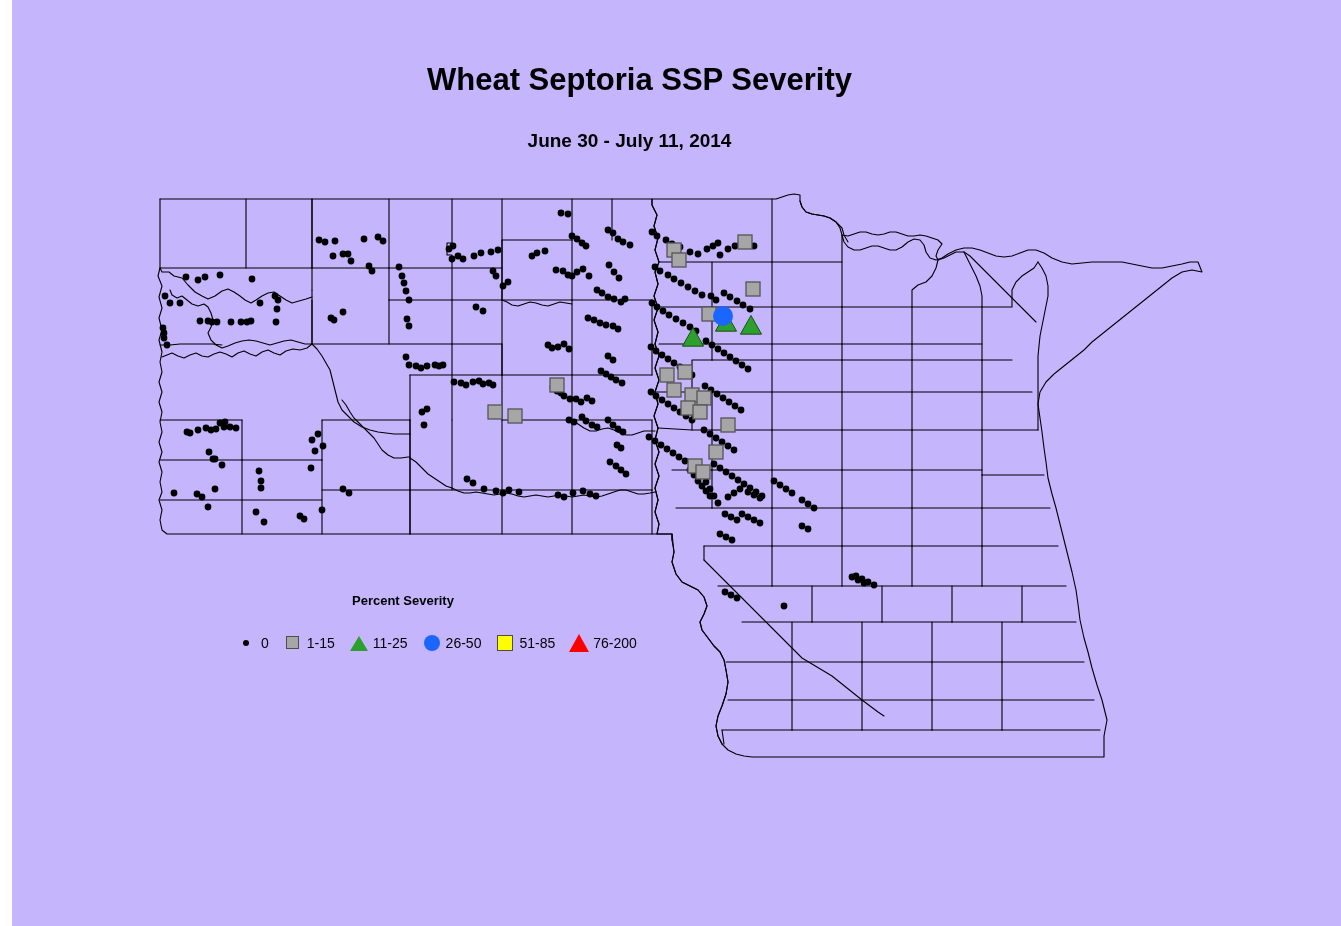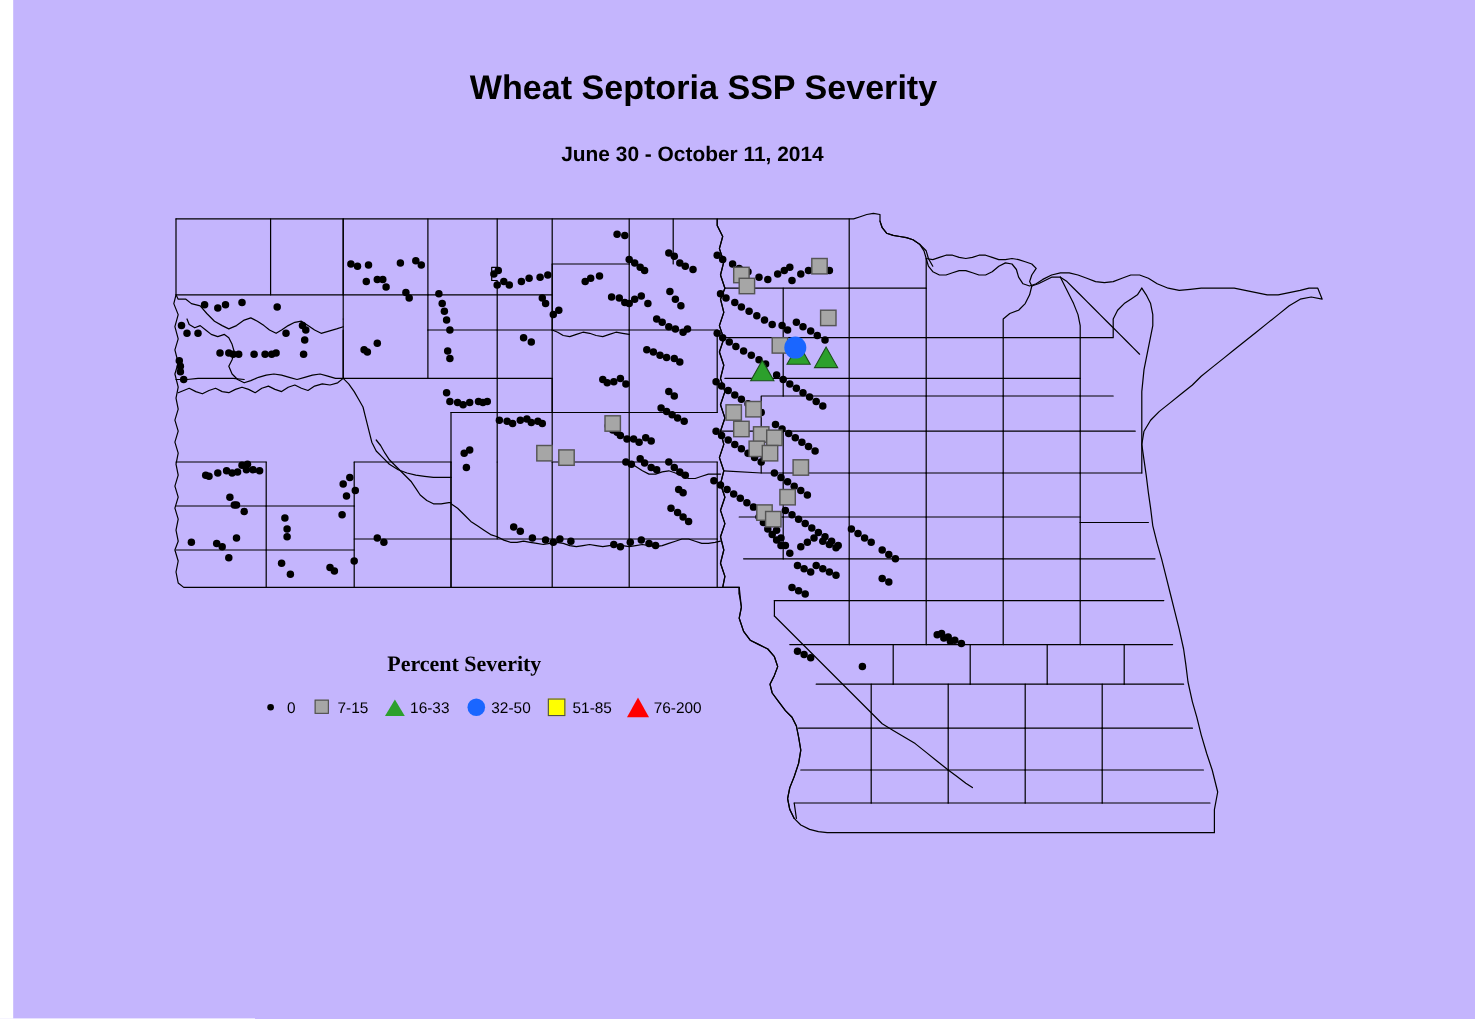--- a/index.html
+++ b/index.html
@@ -60,25 +60,24 @@
     position: absolute;
     left: 225px;
     top: 590px;
     width: 420px;
     height: 80px;
   }
   #legend-title {
     position: absolute;
     left: 115px;
     top: 3px;
-    font-size: 20px;
+    font-size: 13px;
     font-weight: bold;
     color: #000;
     white-space: nowrap;
-    font-family: Liberation Serif, serif;
   }
   #legend-row {
     position: absolute;
     left: 0;
     top: 40px;
     height: 26px;
     display: flex;
     align-items: center;
   }
   .legend-entry {
@@ -145,21 +144,21 @@
     border-radius: 50%;
     background: #1a66ff;
   }
 </style>
 </head>
 <body>
 
 <div id="page">
 
   <div id="title">Wheat Septoria SSP Severity</div>
-  <div id="subtitle">June 30 - October 11, 2014</div>
+  <div id="subtitle">June 30 - July 11, 2014</div>
 
   <div id="map-area">
     <svg id="map-svg" viewBox="0 0 1341 926" xmlns="http://www.w3.org/2000/svg">
 
       <g id="county-lines" fill="none" stroke="#000000" stroke-width="1.1" stroke-linejoin="round" stroke-linecap="round">
 
         <path d="M148,199 L640,199 L640,205 L645,215 L642,226 L646,238 L643,250 L647,262 L643,272
                  L646,284 L642,296 L646,308 L642,320 L646,332 L643,344 L647,356 L643,368
                  L647,380 L643,392 L646,404 L642,416 L646,428 L643,440 L647,452 L643,464
                  L647,476 L643,488 L646,500 L643,512 L647,524 L645,534 L660,534 L660,540"></path>
@@ -814,35 +813,35 @@
         <span class="legend-sym">
             <i class="sym-dot"></i>
           </span>
         <span class="legend-label">0</span>
       </div>
 
       <div class="legend-entry">
         <span class="legend-sym">
             <i class="sym-square"></i>
           </span>
-        <span class="legend-label">7-15</span>
+        <span class="legend-label">1-15</span>
       </div>
 
       <div class="legend-entry">
         <span class="legend-sym">
             <i class="sym-tri-green"></i>
           </span>
-        <span class="legend-label">16-33</span>
+        <span class="legend-label">11-25</span>
       </div>
 
       <div class="legend-entry">
         <span class="legend-sym">
             <i class="sym-circle-blue"></i>
           </span>
-        <span class="legend-label">32-50</span>
+        <span class="legend-label">26-50</span>
       </div>
 
       <div class="legend-entry">
         <span class="legend-sym">
             <i class="sym-square-yellow"></i>
           </span>
         <span class="legend-label">51-85</span>
       </div>
 
       <div class="legend-entry">

